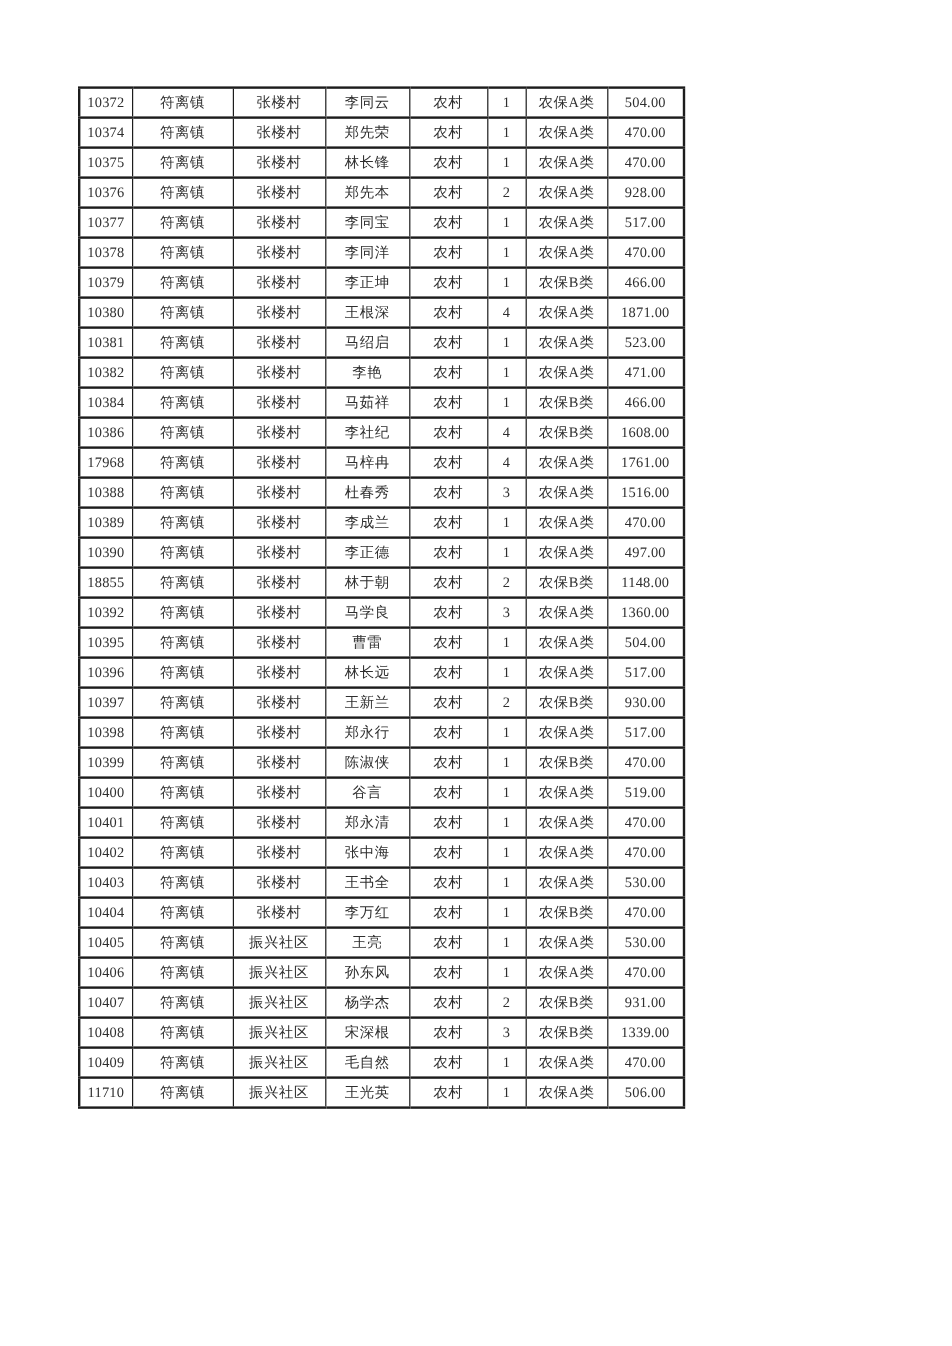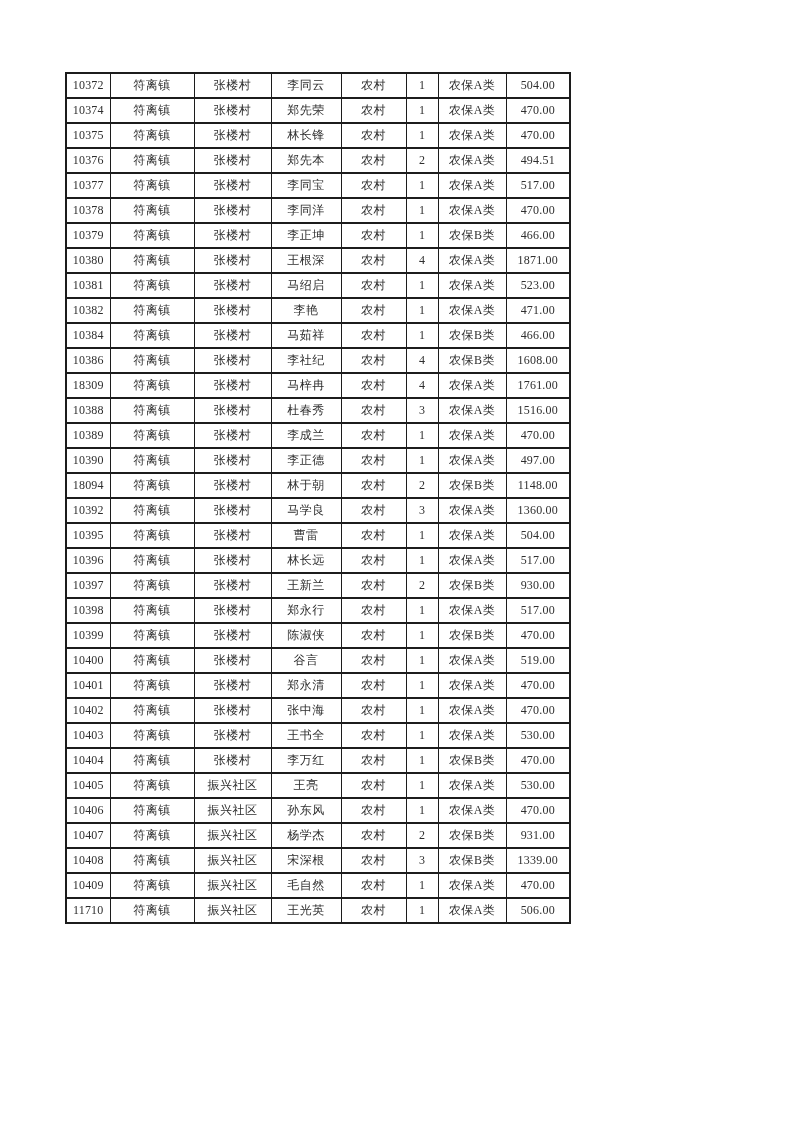--- a/index.html
+++ b/index.html
@@ -86,21 +86,21 @@
           <td class="num">470.00</td>
         </tr>
         <tr>
           <td class="num">10376</td>
           <td>符离镇</td>
           <td>张楼村</td>
           <td>郑先本</td>
           <td>农村</td>
           <td class="num">2</td>
           <td>农保A类</td>
-          <td class="num">494.51</td>
+          <td class="num">928.00</td>
         </tr>
         <tr>
           <td class="num">10377</td>
           <td>符离镇</td>
           <td>张楼村</td>
           <td>李同宝</td>
           <td>农村</td>
           <td class="num">1</td>
           <td>农保A类</td>
           <td class="num">517.00</td>
@@ -169,21 +169,21 @@
           <td class="num">10386</td>
           <td>符离镇</td>
           <td>张楼村</td>
           <td>李社纪</td>
           <td>农村</td>
           <td class="num">4</td>
           <td>农保B类</td>
           <td class="num">1608.00</td>
         </tr>
         <tr>
-          <td class="num">18309</td>
+          <td class="num">17968</td>
           <td>符离镇</td>
           <td>张楼村</td>
           <td>马梓冉</td>
           <td>农村</td>
           <td class="num">4</td>
           <td>农保A类</td>
           <td class="num">1761.00</td>
         </tr>
         <tr>
           <td class="num">10388</td>
@@ -209,21 +209,21 @@
           <td class="num">10390</td>
           <td>符离镇</td>
           <td>张楼村</td>
           <td>李正德</td>
           <td>农村</td>
           <td class="num">1</td>
           <td>农保A类</td>
           <td class="num">497.00</td>
         </tr>
         <tr>
-          <td class="num">18094</td>
+          <td class="num">18855</td>
           <td>符离镇</td>
           <td>张楼村</td>
           <td>林于朝</td>
           <td>农村</td>
           <td class="num">2</td>
           <td>农保B类</td>
           <td class="num">1148.00</td>
         </tr>
         <tr>
           <td class="num">10392</td>

